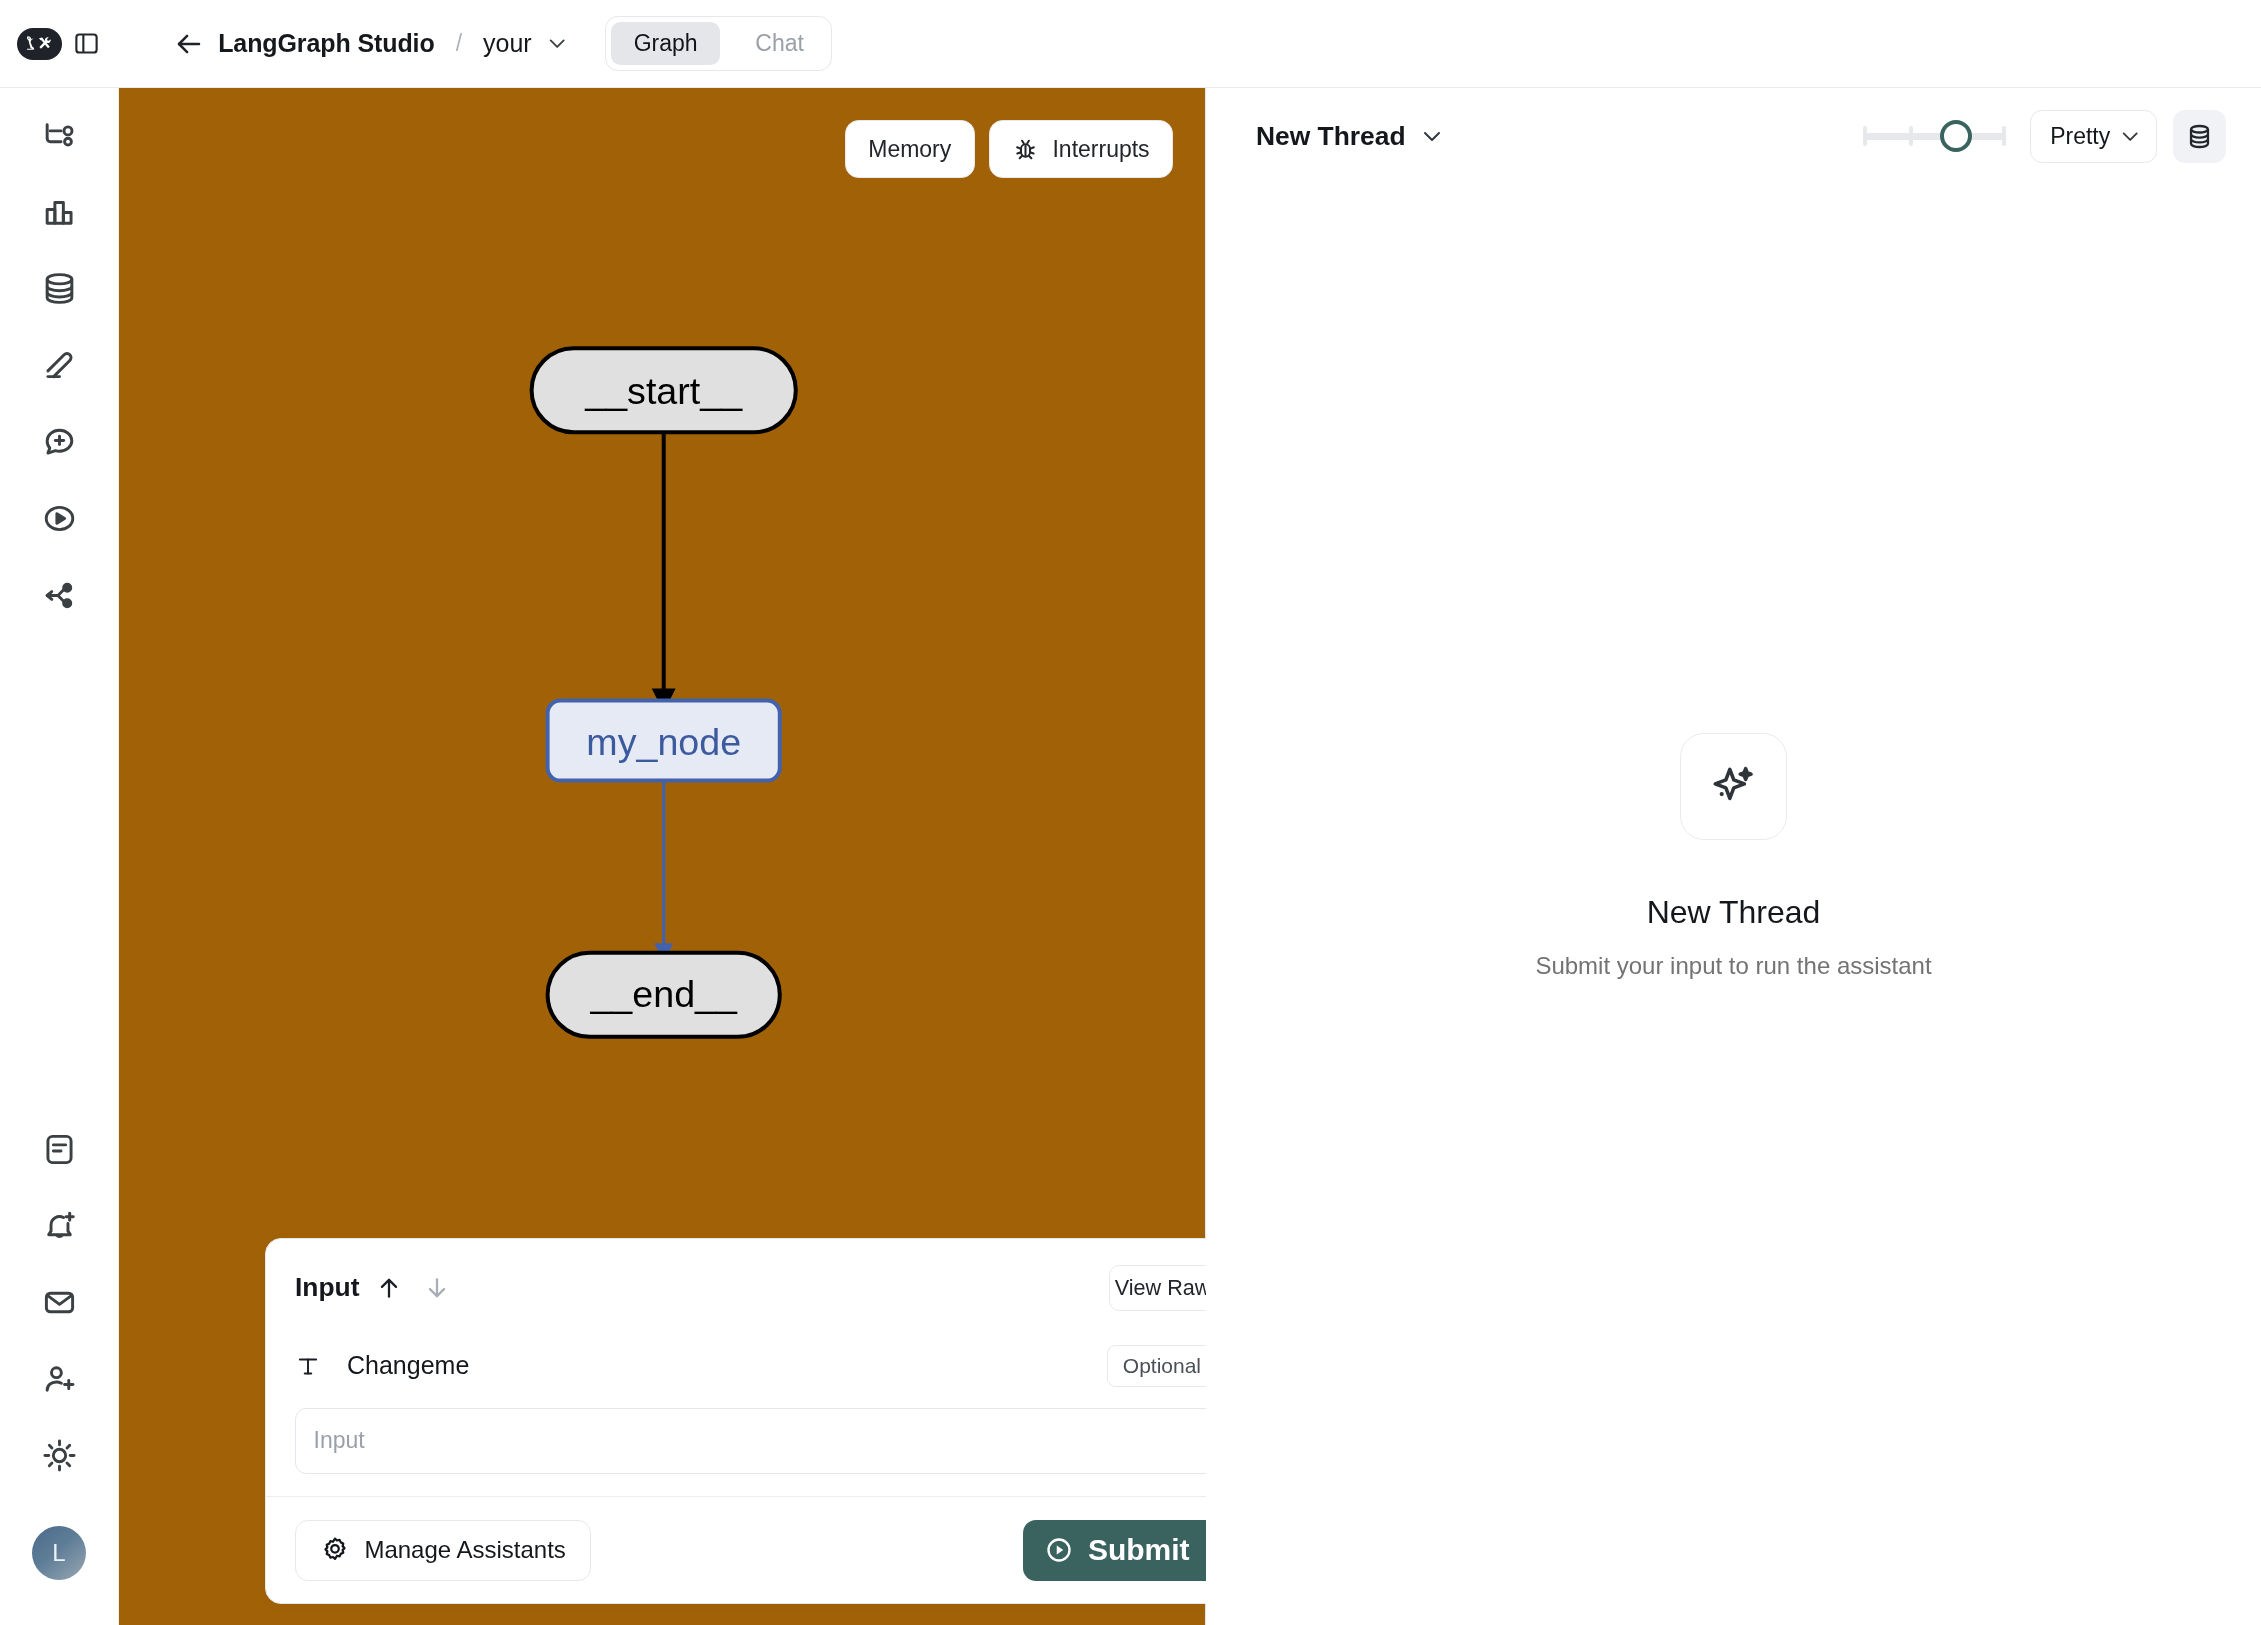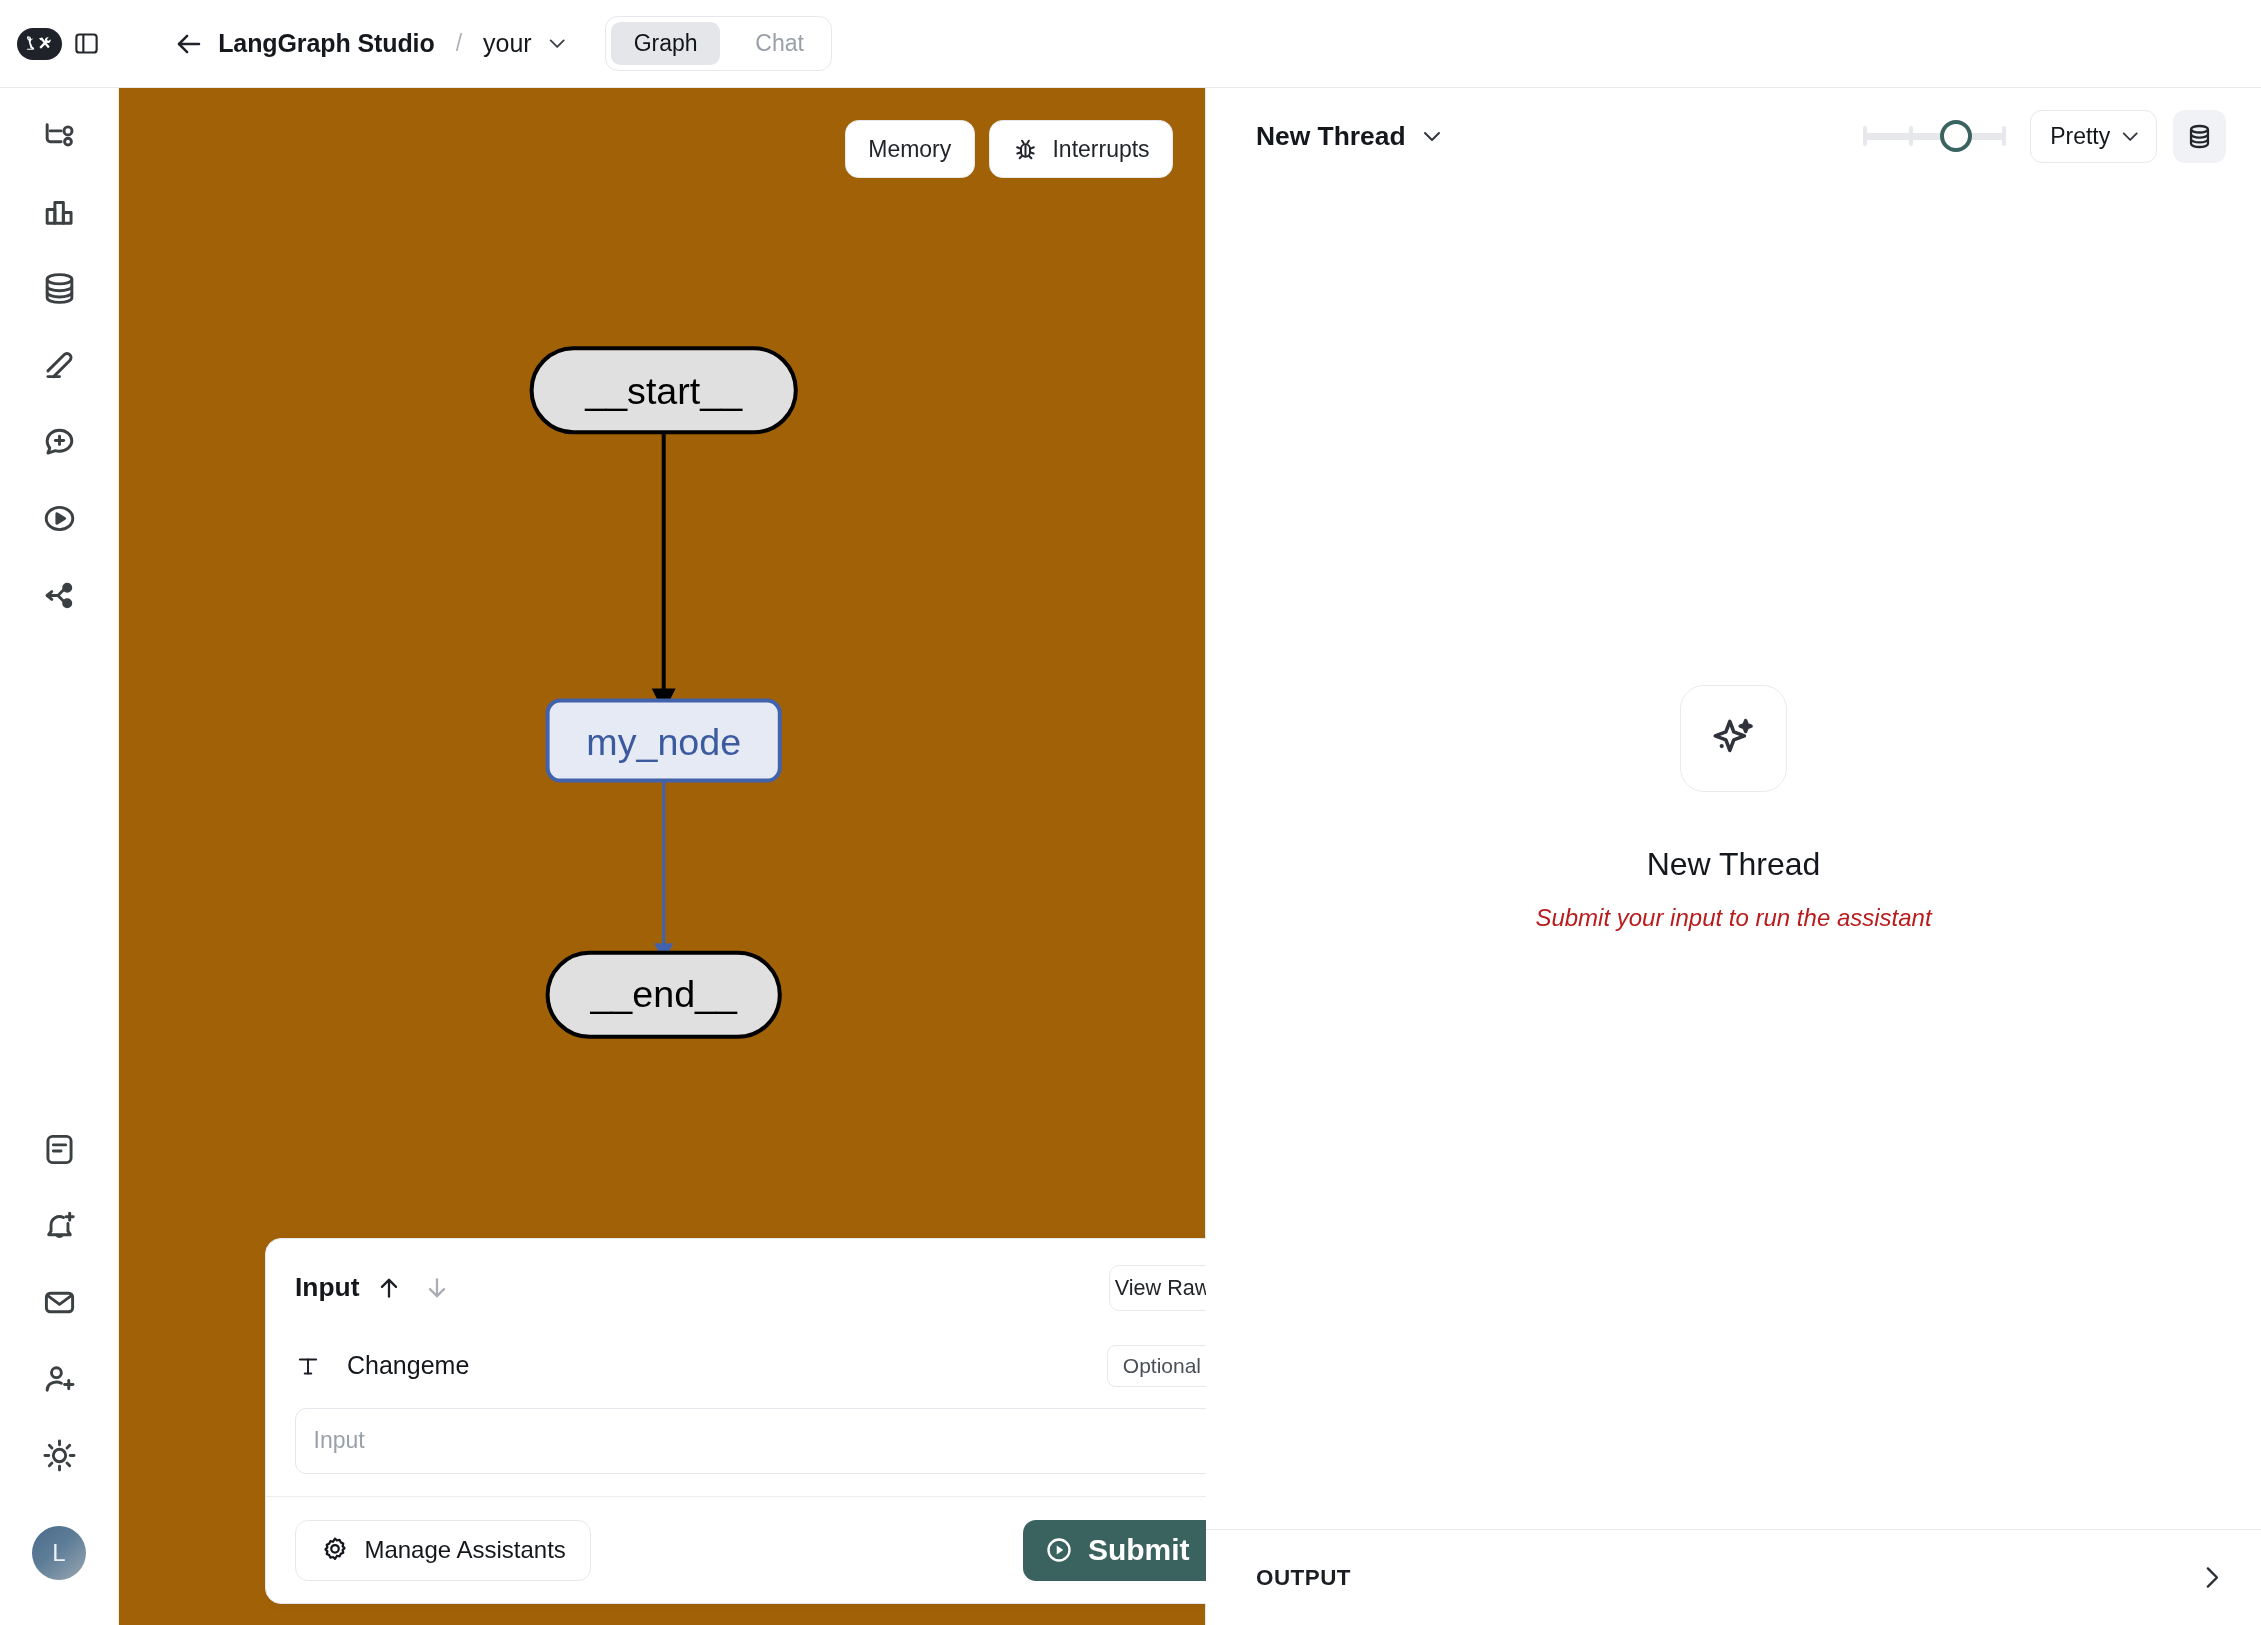--- a/index.html
+++ b/index.html
@@ -187,21 +187,21 @@
   .db-toggle svg { width: 29px; height: 29px; }
 
   .thread-body { flex: 1 1 auto; display: flex; flex-direction: column; align-items: center; justify-content: center; padding-bottom: 96px; }
   .empty-icon-box {
     width: 107px; height: 107px; border: 1.6px solid #e9ebef; border-radius: 24px;
     display: flex; align-items: center; justify-content: center; color: #2f343a;
     margin-bottom: 54px;
   }
   .empty-icon-box svg { width: 50px; height: 50px; }
   .empty-title { font-size: 32px; color: #14171b; margin-bottom: 21px; }
-  .empty-sub { font-size: 24px; color: #b91c1c; font-style: italic; }
+  .empty-sub { font-size: 24px; color: #737373; }
 
   .output-bar {
     height: 96px; flex: 0 0 96px; border-top: 1.6px solid #e9ebef;
     display: flex; align-items: center; padding: 0 35px 0 50px; cursor: pointer;
   }
   .output-label { font-size: 22.4px; font-weight: 700; color: #1b1f24; letter-spacing: 0.5px; }
   .output-chev { color: #2b3035; display: flex; align-items: center; }
   .output-chev svg { width: 29px; height: 29px; }
 </style>
 </head>
@@ -518,26 +518,17 @@
           <svg viewBox="0 0 24 24" fill="none" stroke="currentColor" stroke-width="1.7" stroke-linejoin="round">
             <path d="M10 3.5l1.9 5.1 5.1 1.9-5.1 1.9L10 17.5 8.1 12.4 3 10.5l5.1-1.9z"></path>
             <path d="M17.6 3.2l.7 1.9 1.9.7-1.9.7-.7 1.9-.7-1.9-1.9-.7 1.9-.7z" fill="currentColor"></path>
             <circle cx="6.1" cy="15.4" r="1" fill="currentColor" stroke="none"></circle>
           </svg>
         </div>
         <div class="empty-title">New Thread</div>
         <div class="empty-sub">Submit your input to run the assistant</div>
       </div>
 
-      <div class="output-bar">
-        <span class="output-label">OUTPUT</span>
-        <span class="grow"></span>
-        <span class="output-chev">
-          <svg viewBox="0 0 24 24" fill="none" stroke="currentColor" stroke-width="2" stroke-linecap="round" stroke-linejoin="round">
-              <polyline points="9,4.5 16.5,12 9,19.5"></polyline>
-            </svg>
-        </span>
-      </div>
     </div>
 
   </div>
 </div>
 
 
 </body></html>

